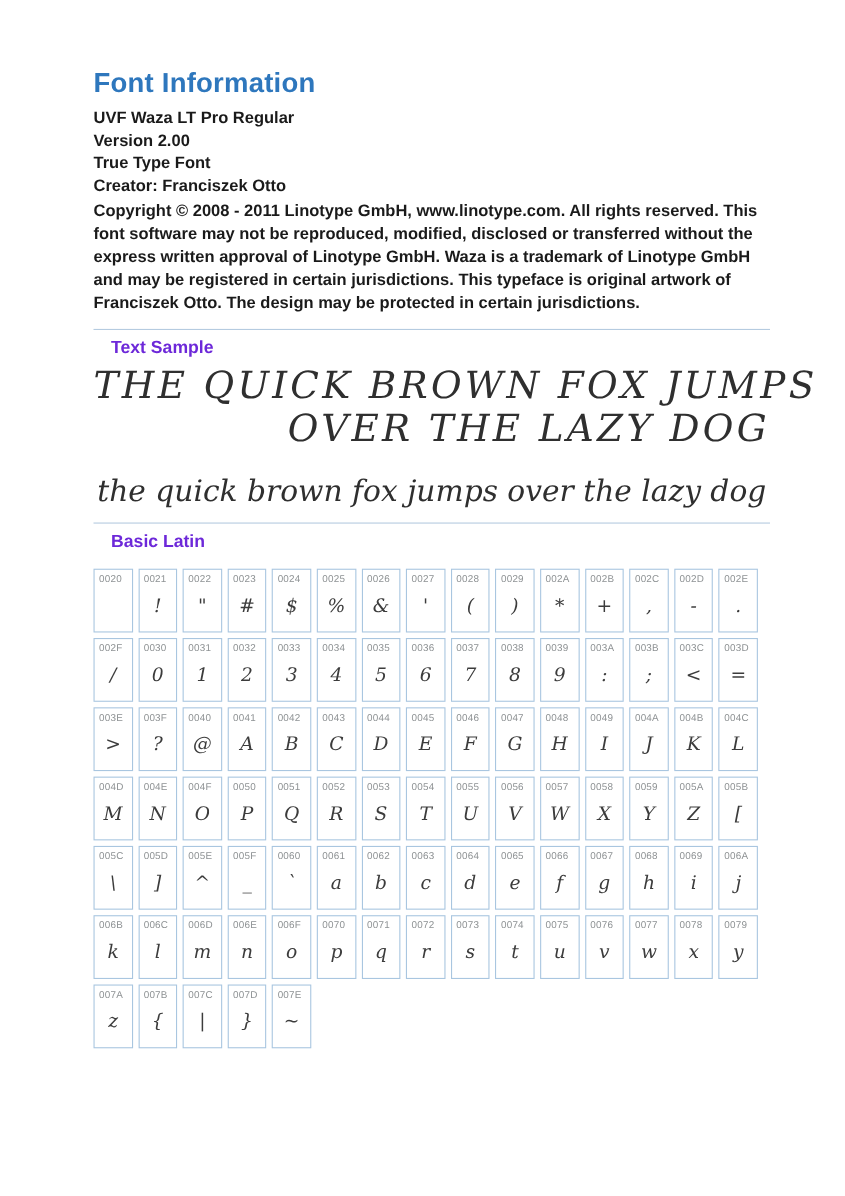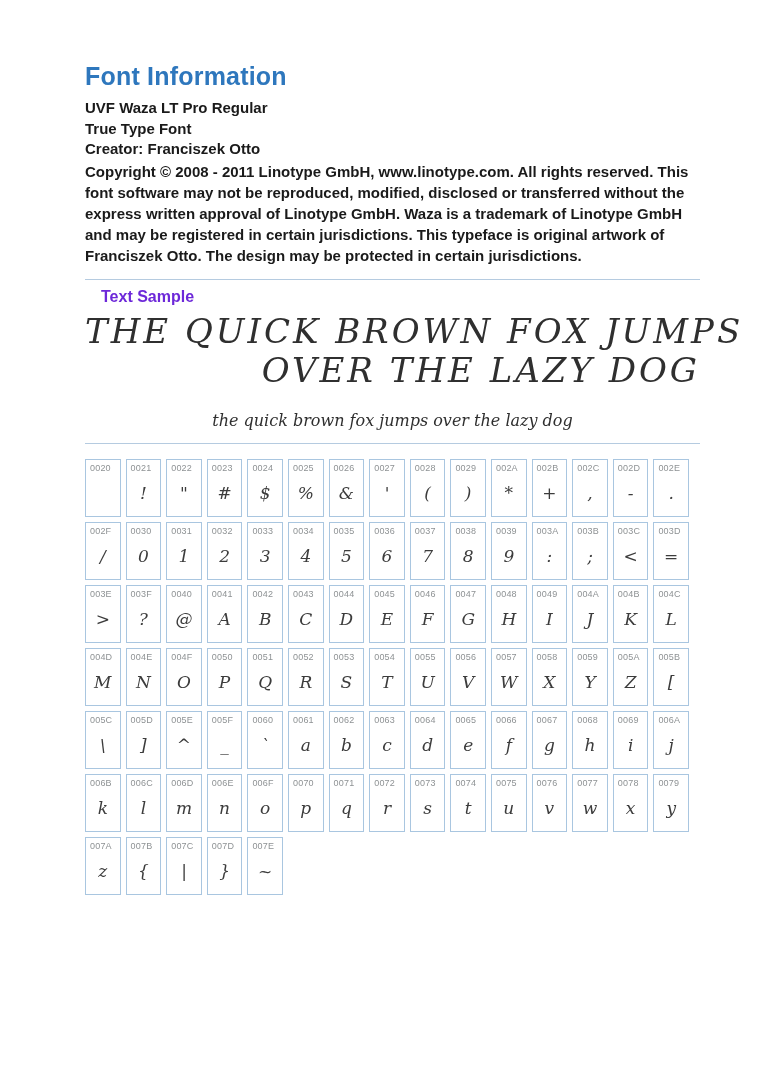--- a/index.html
+++ b/index.html
@@ -56,21 +56,21 @@
     text-align:right;
     letter-spacing:3px;
     margin-top:6px;
     white-space:nowrap;
   }
   .sample-upper.second { margin-top:0; }
   .sample-lower {
     font-family:"DejaVu Serif", serif;
     font-style:italic;
     color:#2f2f2f;
-    font-size:16px;
+    font-size:27px;
     text-align:center;
     margin-top:21px;
     margin-bottom:6px;
   }
   .glyph-grid {
     margin-top:15px;
     width:604px;
     display:grid;
     grid-template-columns:repeat(15, 1fr);
     gap:5px;
@@ -101,34 +101,36 @@
   }
 </style>
 </head>
 <body>
 
 <div class="page">
 
   <h1 class="doc-title">Font Information</h1>
 
   <div class="info-line">UVF Waza LT Pro Regular</div>
+  <div class="info-line">Version 2.00</div>
   <div class="info-line">True Type Font</div>
   <div class="info-line">Creator: Franciszek Otto</div>
   <p class="copyright">Copyright © 2008 - 2011 Linotype GmbH, www.linotype.com. All rights reserved. This font software may not be reproduced, modified, disclosed or transferred without the express written approval of Linotype GmbH. Waza is a trademark of Linotype GmbH and may be registered in certain jurisdictions. This typeface is original artwork of Franciszek Otto. The design may be protected in certain jurisdictions.</p>
 
   <hr class="section-divider">
   <h2 class="section-heading">Text Sample</h2>
 
   <div class="sample-block">
     <div class="sample-upper">THE QUICK BROWN FOX JUMPS</div>
     <div class="sample-upper second">OVER THE LAZY DOG</div>
     <div class="sample-lower">the quick brown fox jumps over the lazy dog</div>
   </div>
 
   <hr class="section-divider">
+  <h2 class="section-heading">Basic Latin</h2>
 
   <div class="glyph-grid">
       <div class="glyph-cell">
         <span class="cell-code">0020</span>
         <span class="cell-glyph"> </span>
       </div>
       <div class="glyph-cell">
         <span class="cell-code">0021</span>
         <span class="cell-glyph">!</span>
       </div>

